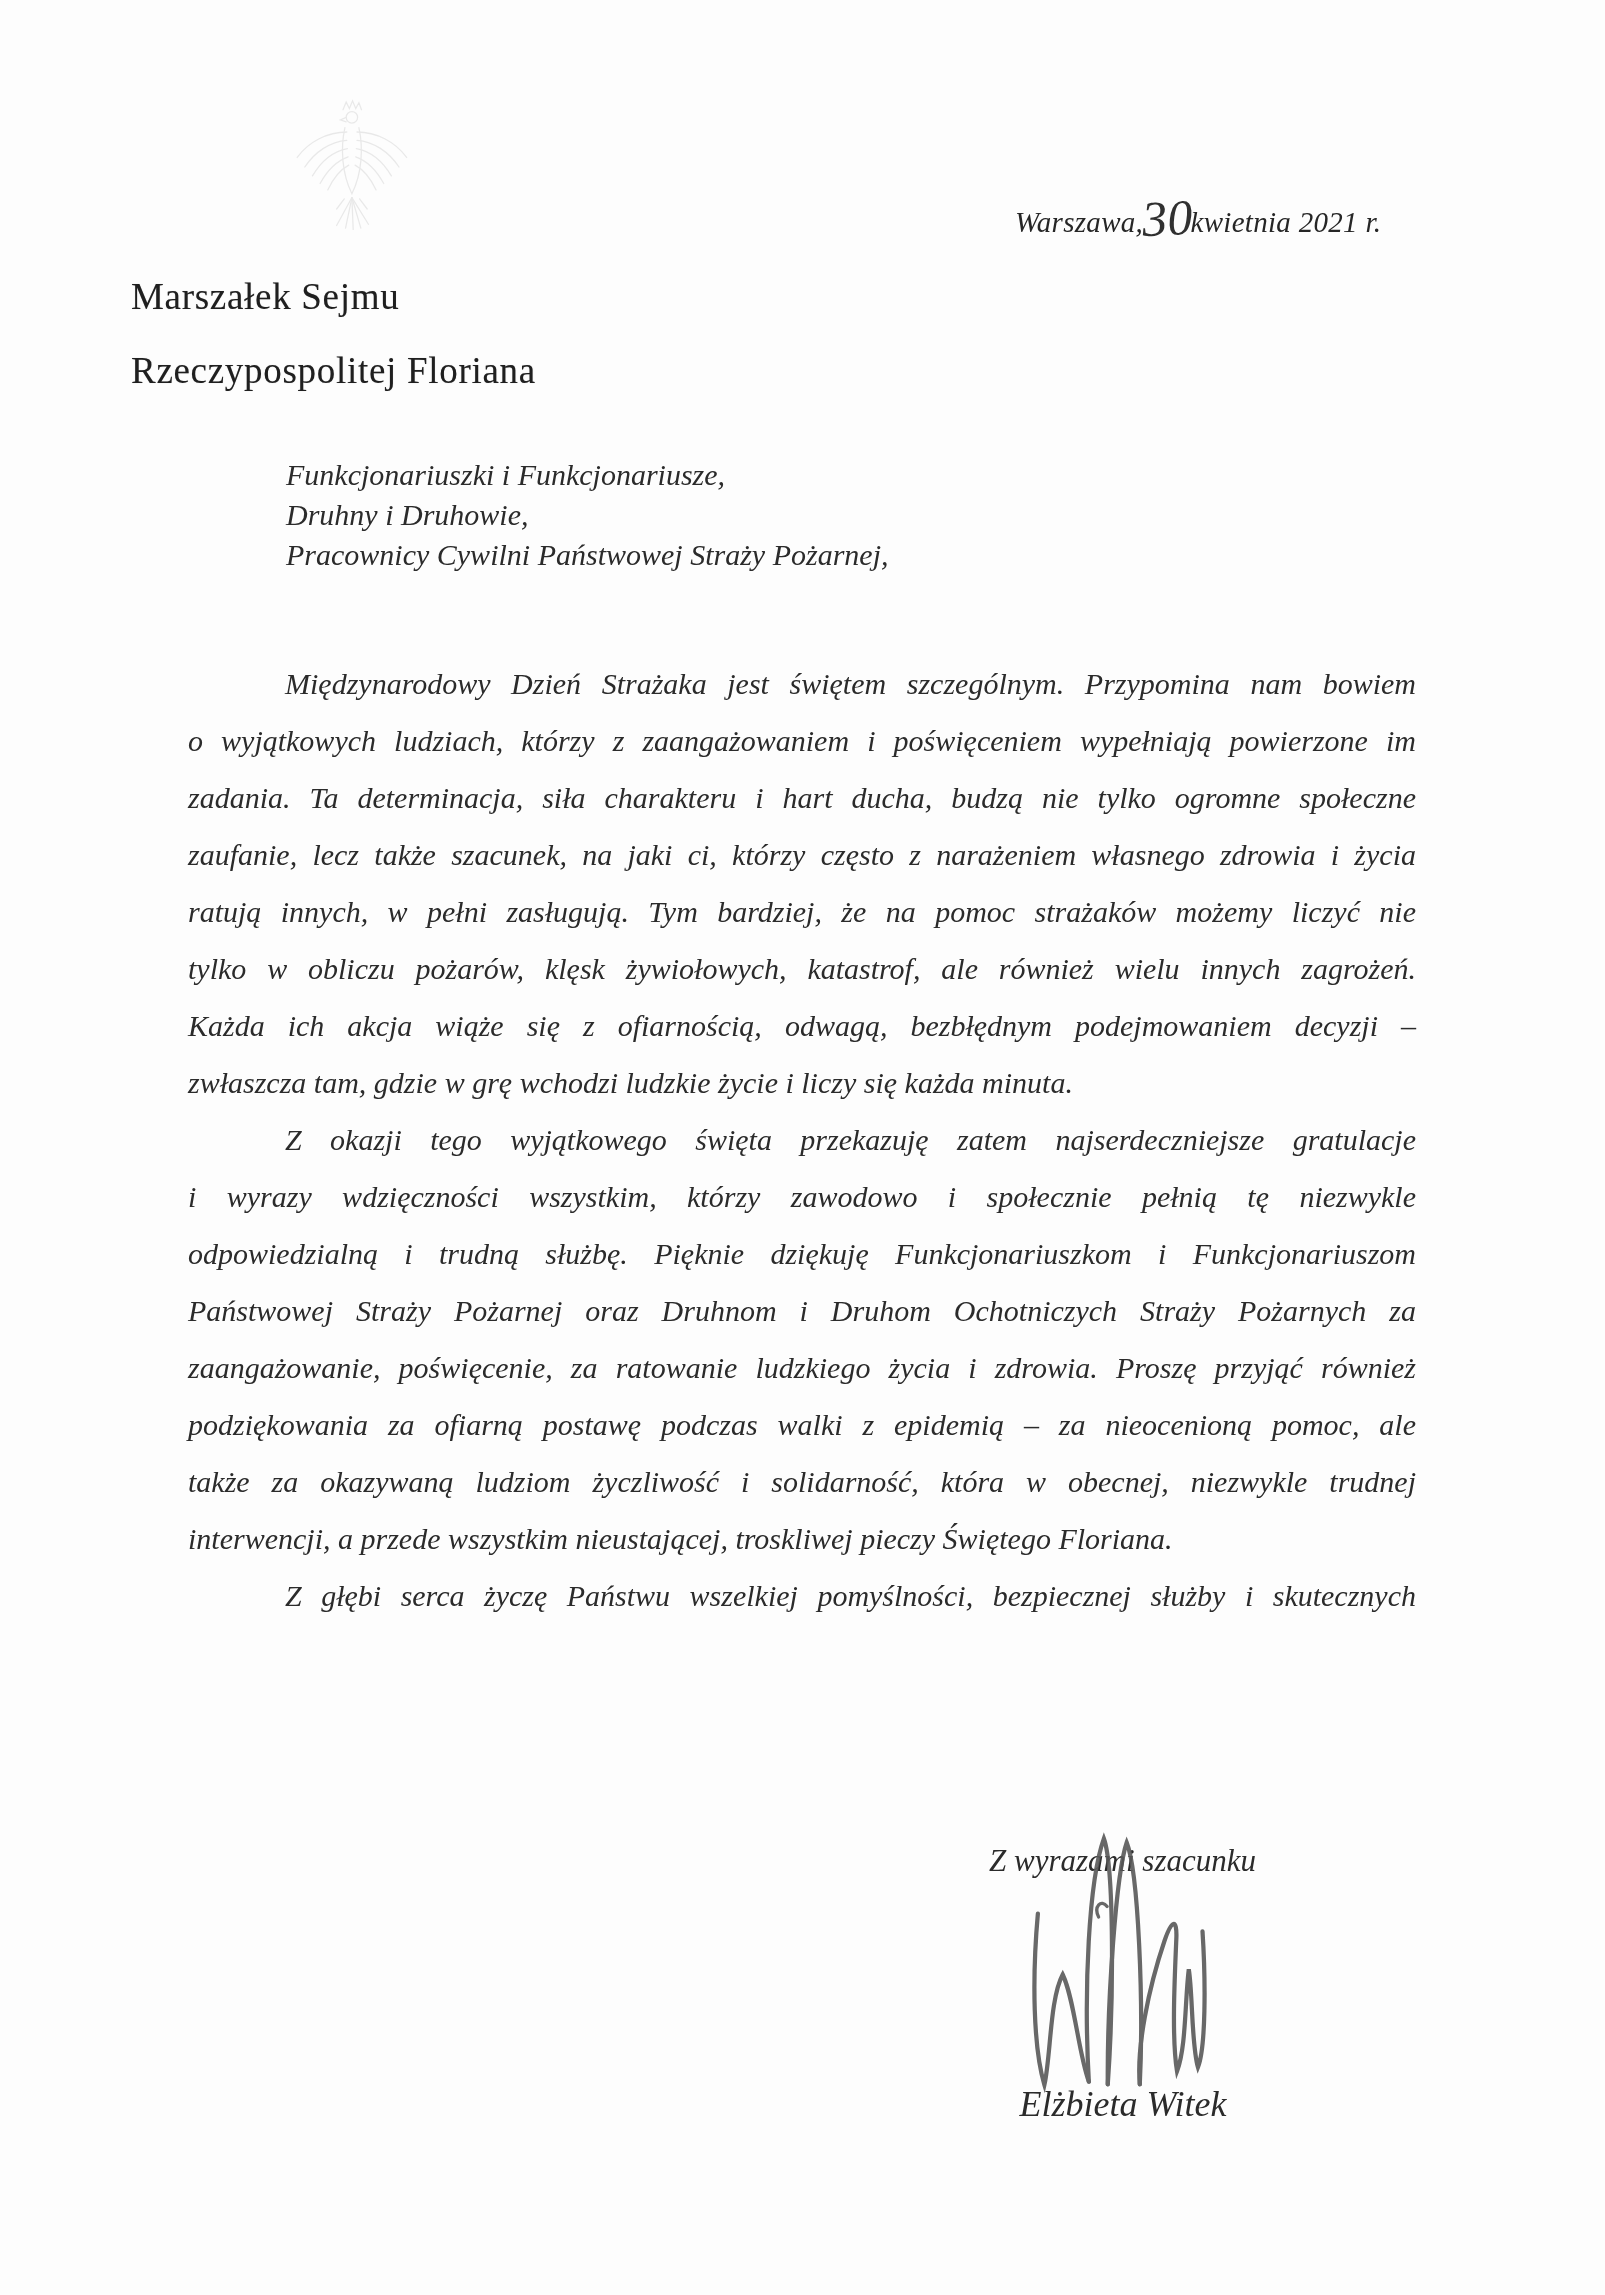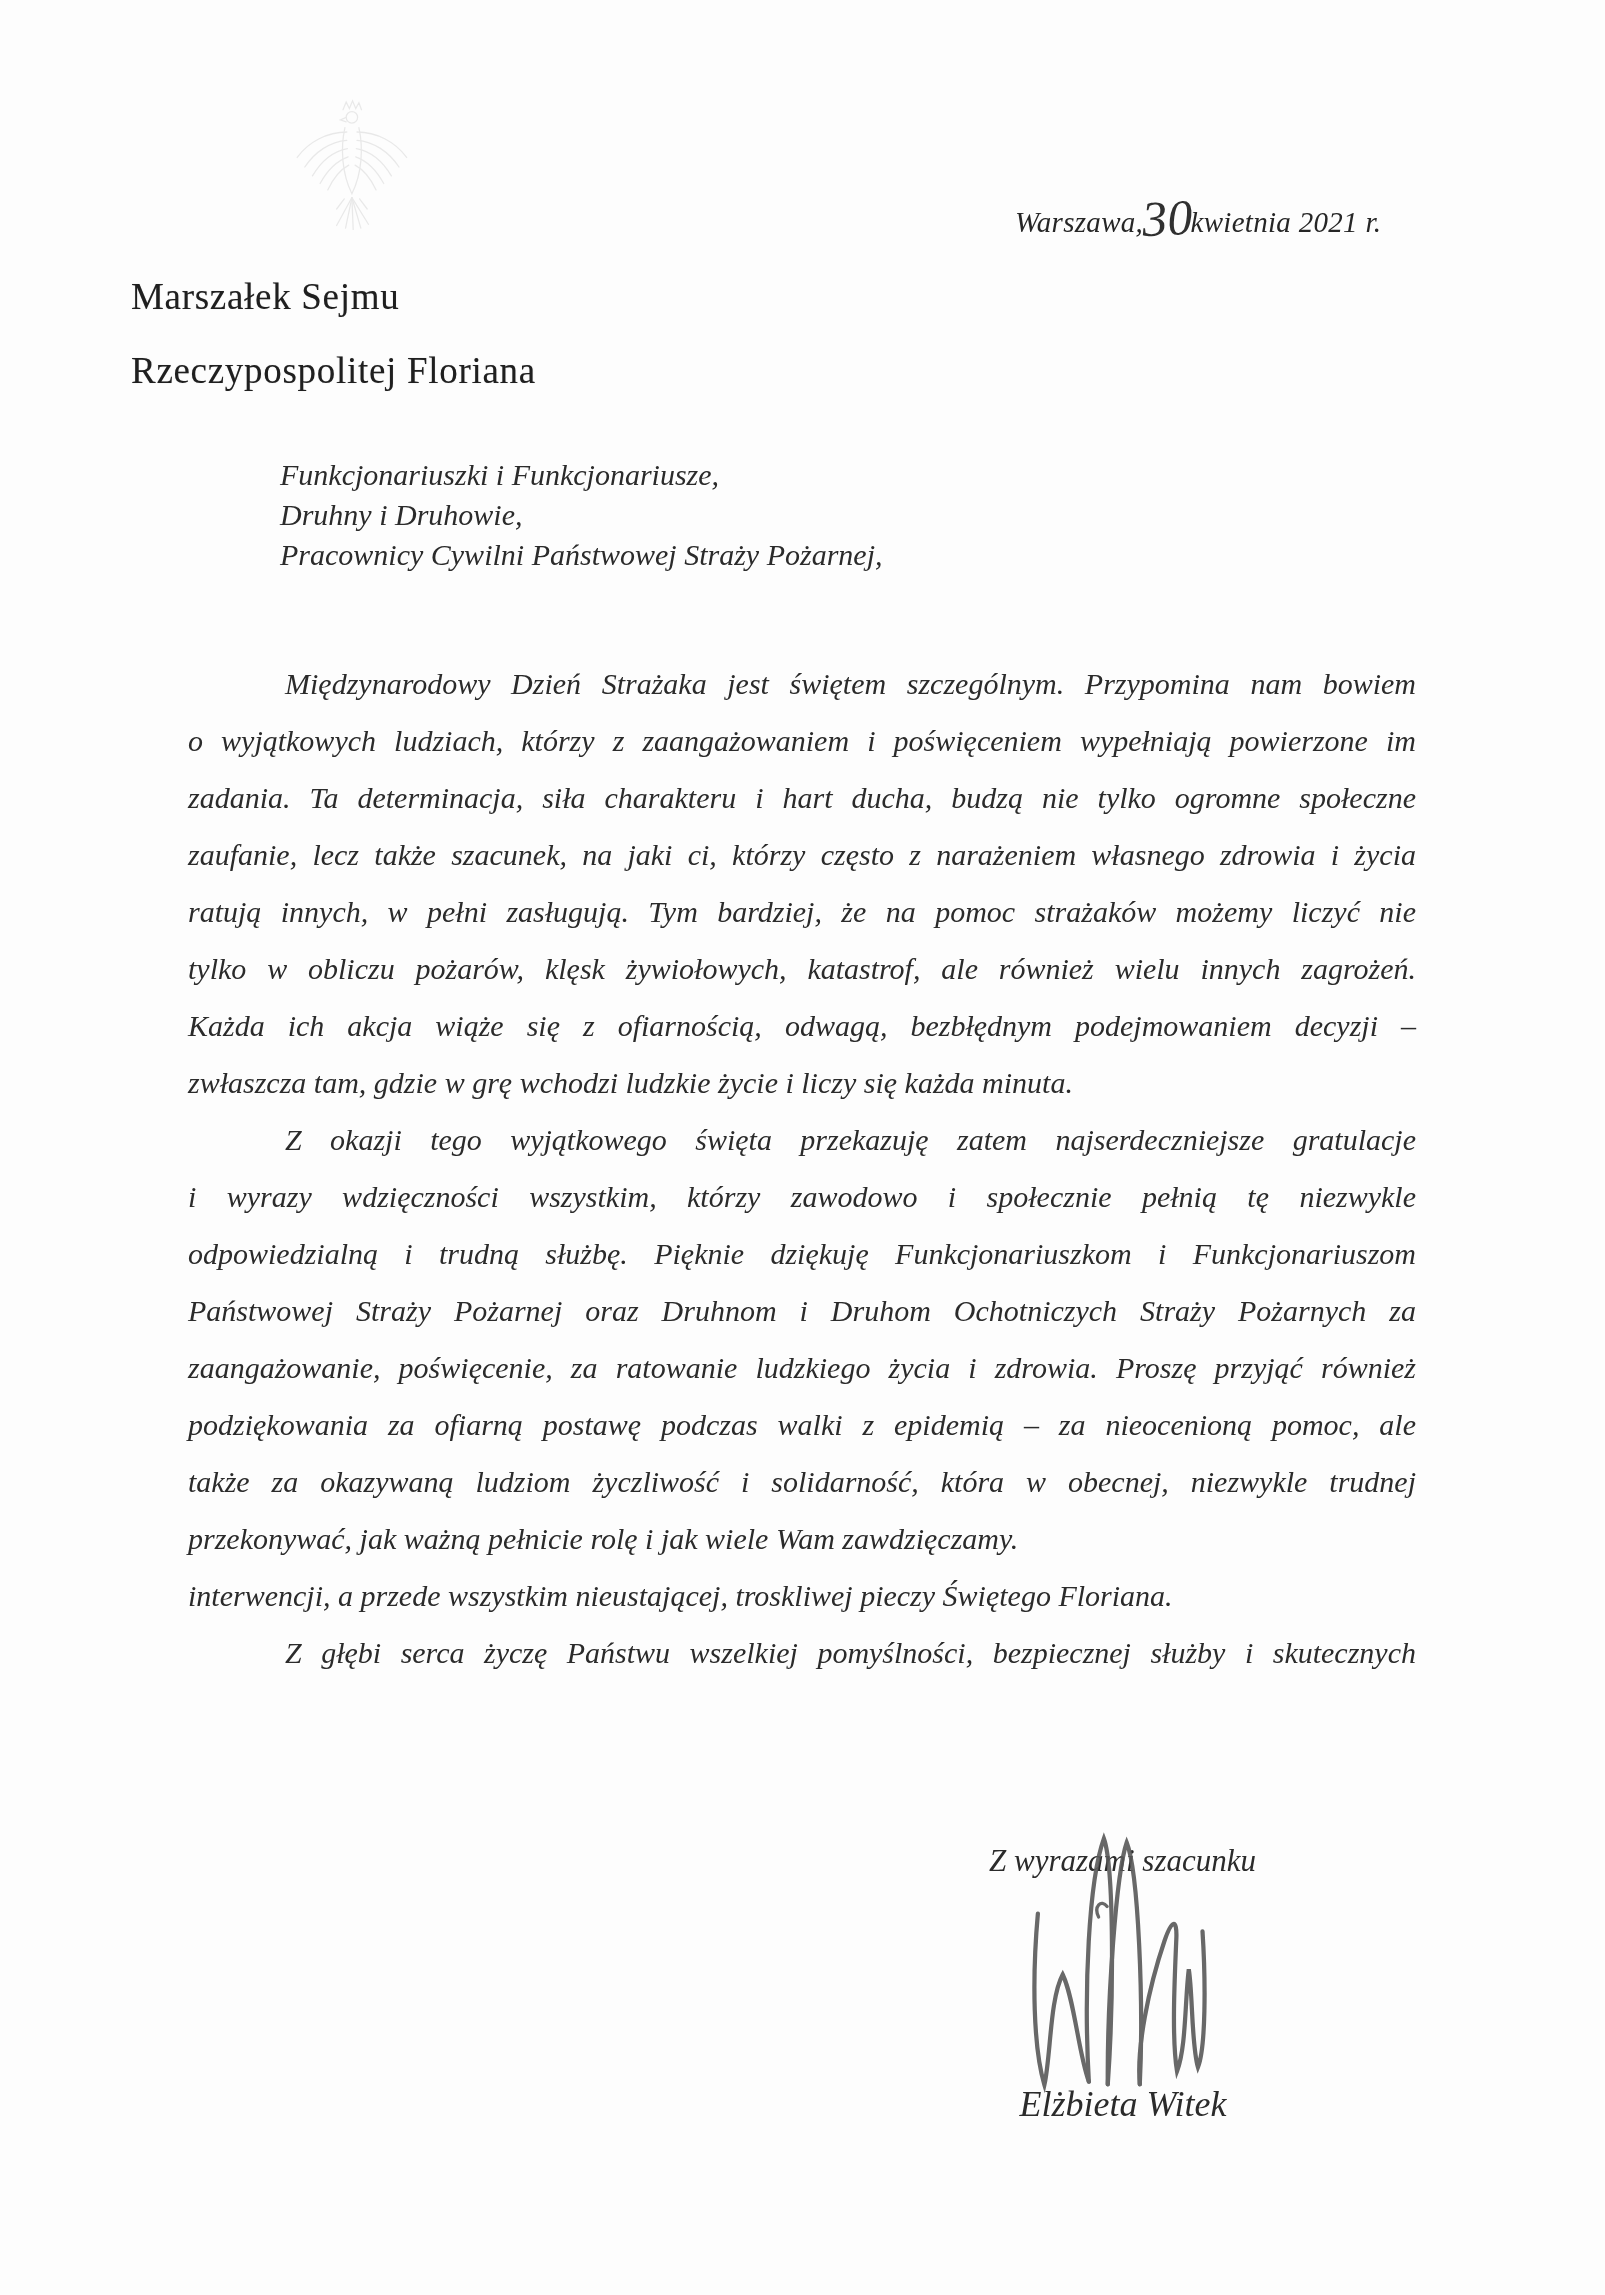--- a/index.html
+++ b/index.html
@@ -39,21 +39,21 @@
   .sender{
     position:absolute;left:131px;top:260px;width:428px;
     text-align:left;
     font-size:37px;line-height:74px;
     color:#1f1f1f;letter-spacing:0.7px;
     text-shadow:0 0 0.7px rgba(30,30,30,.35);
   }
 
   
   .salutation{
-    position:absolute;left:280px;top:455px;
+    position:absolute;left:286px;top:455px;
     font-style:italic;font-size:30px;line-height:40px;
     color:#2b2b2b;
   }
 
   
   .letter-body{
     position:absolute;left:188px;top:655px;width:1228px;
     font-style:italic;font-size:30px;line-height:57px;
     color:#2b2b2b;
   }
@@ -139,21 +139,20 @@
       <div class="body-line">tylko w obliczu pożarów, klęsk żywiołowych, katastrof, ale również wielu innych zagrożeń.</div>
       <div class="body-line">Każda ich akcja wiąże się z ofiarnością, odwagą, bezbłędnym podejmowaniem decyzji –</div>
       <div class="body-line para-end">zwłaszcza tam, gdzie w grę wchodzi ludzkie życie i liczy się każda minuta.</div>
       <div class="body-line para-start">Z okazji tego wyjątkowego święta przekazuję zatem najserdeczniejsze gratulacje</div>
       <div class="body-line">i wyrazy wdzięczności wszystkim, którzy zawodowo i społecznie pełnią tę niezwykle</div>
       <div class="body-line">odpowiedzialną i trudną służbę. Pięknie dziękuję Funkcjonariuszkom i Funkcjonariuszom</div>
       <div class="body-line">Państwowej Straży Pożarnej oraz Druhnom i Druhom Ochotniczych Straży Pożarnych za</div>
       <div class="body-line">zaangażowanie, poświęcenie, za ratowanie ludzkiego życia i zdrowia. Proszę przyjąć również</div>
       <div class="body-line">podziękowania za ofiarną postawę podczas walki z epidemią – za nieocenioną pomoc, ale</div>
       <div class="body-line">także za okazywaną ludziom życzliwość i solidarność, która w obecnej, niezwykle trudnej</div>
-      <div class="body-line para-end">przekonywać, jak ważną pełnicie rolę i jak wiele Wam zawdzięczamy.</div>
       <div class="body-line para-end">interwencji, a przede wszystkim nieustającej, troskliwej pieczy Świętego Floriana.</div>
       <div class="body-line para-start">Z głębi serca życzę Państwu wszelkiej pomyślności, bezpiecznej służby i skutecznych</div>
     </div>
 
   <div class="closing">Z wyrazami szacunku</div>
 
   <svg class="signature" viewBox="0 0 300 410" xmlns="http://www.w3.org/2000/svg" fill="none" stroke="#585858" stroke-width="6.5" stroke-linecap="round" opacity="0.9">
     <path d="M35,125 C26,225 28,330 45,387 C55,342 53,256 73,218 C91,256 97,338 113,382"></path>
     <path d="M113,382 C105,240 113,74 136,10 C152,54 151,260 142,386"></path>
     <path d="M142,386 C141,256 155,62 171,16 C189,62 197,262 191,386"></path>

